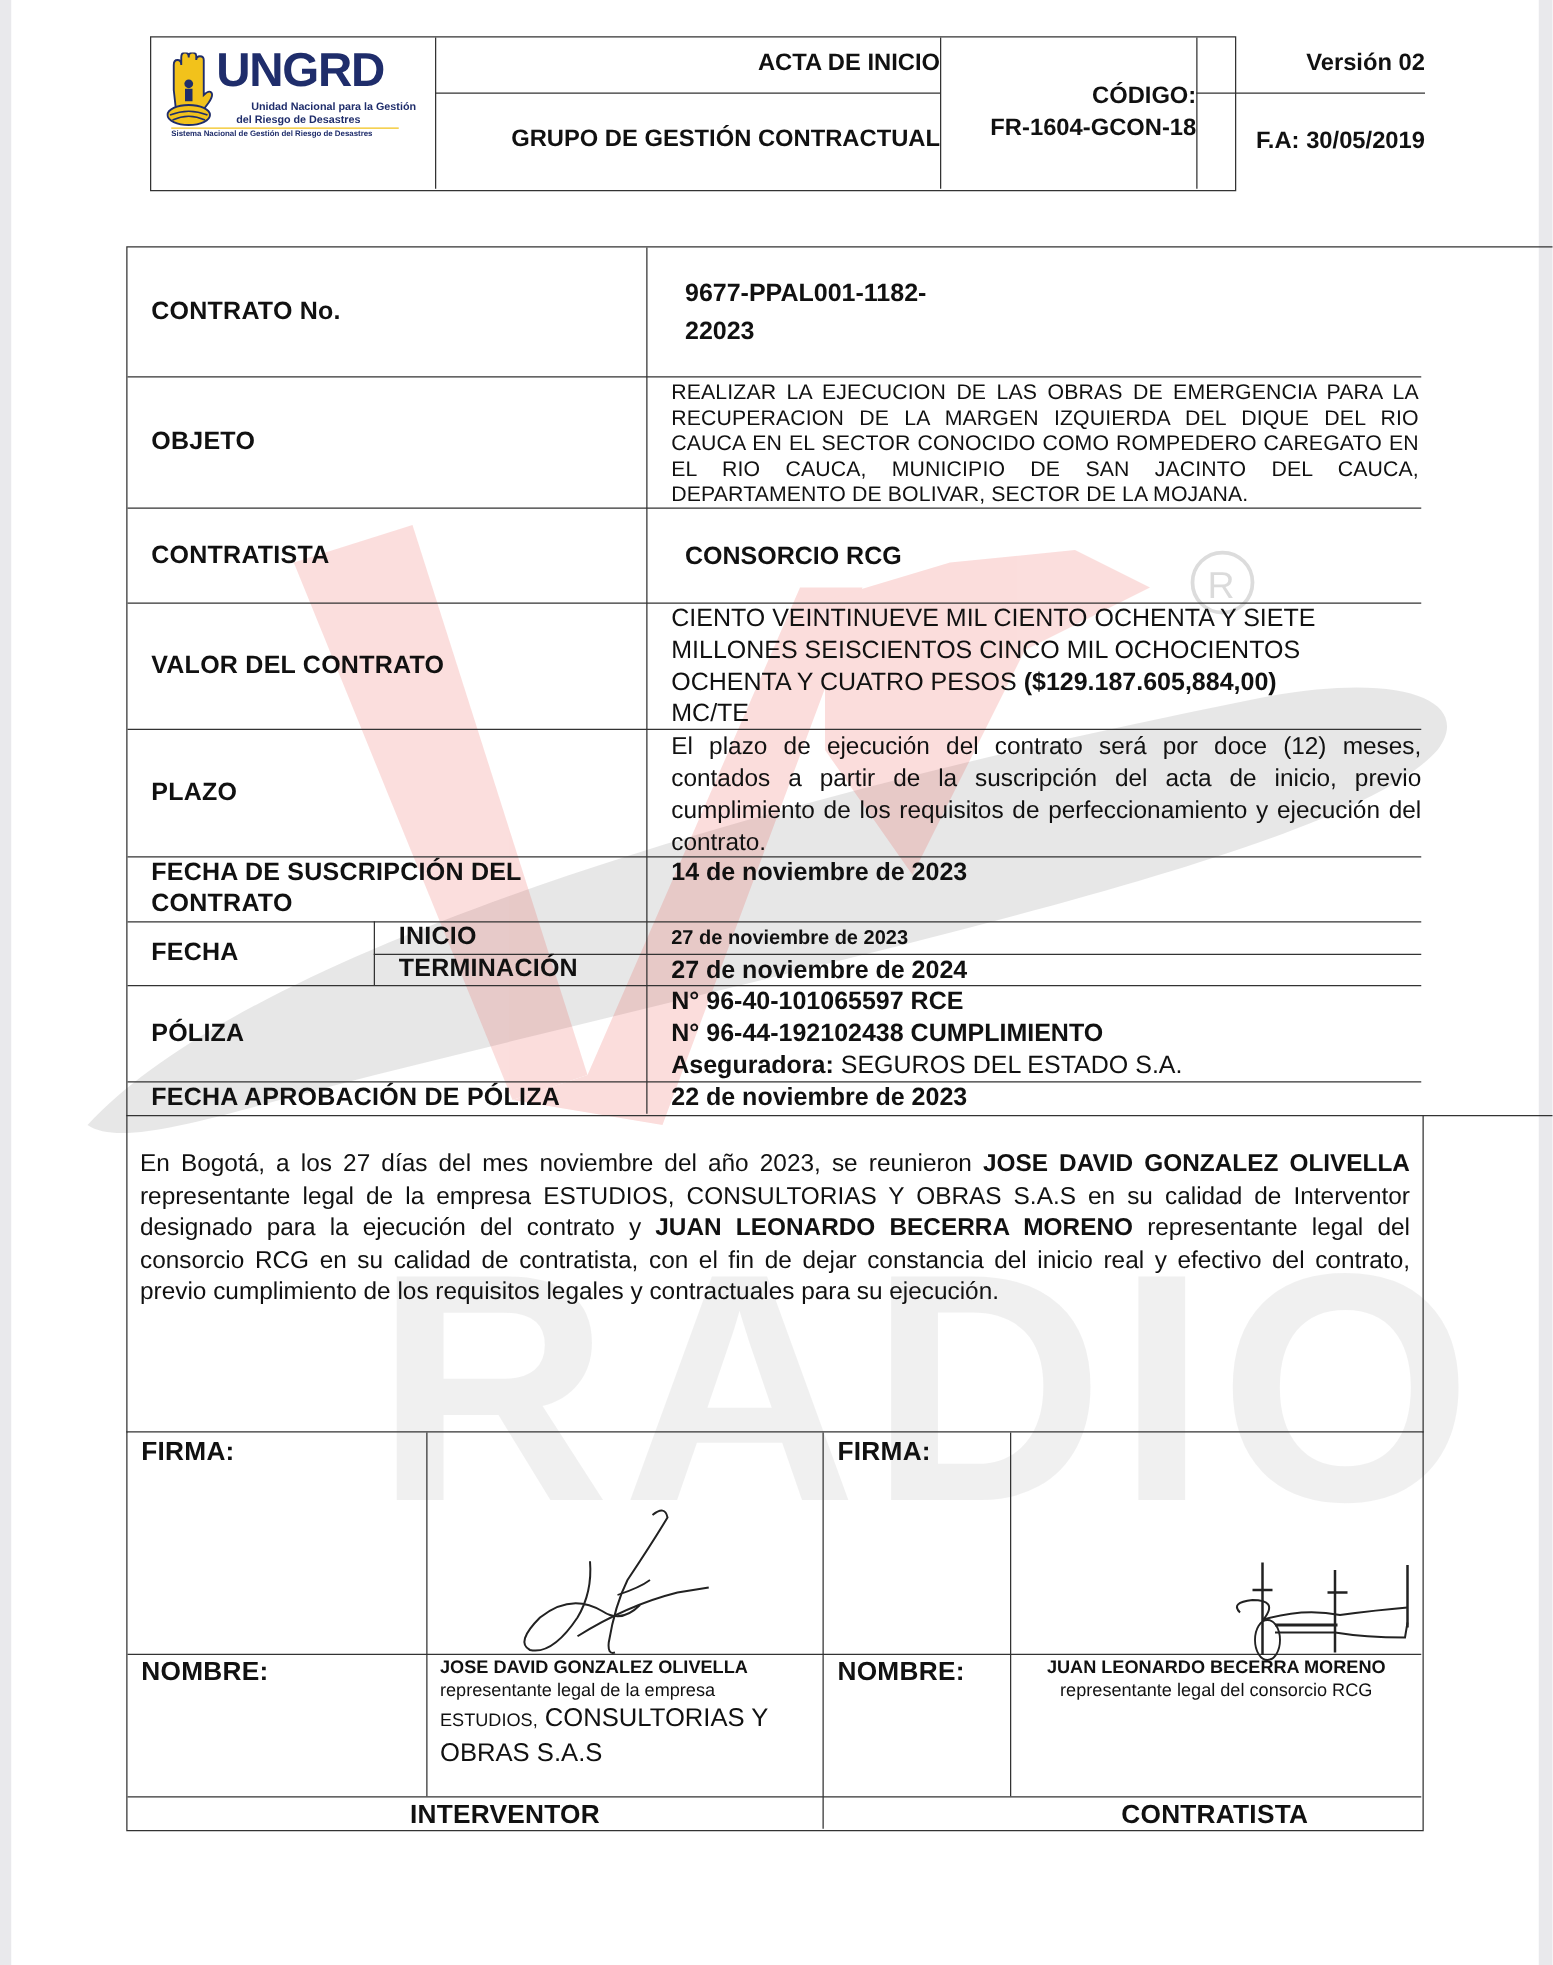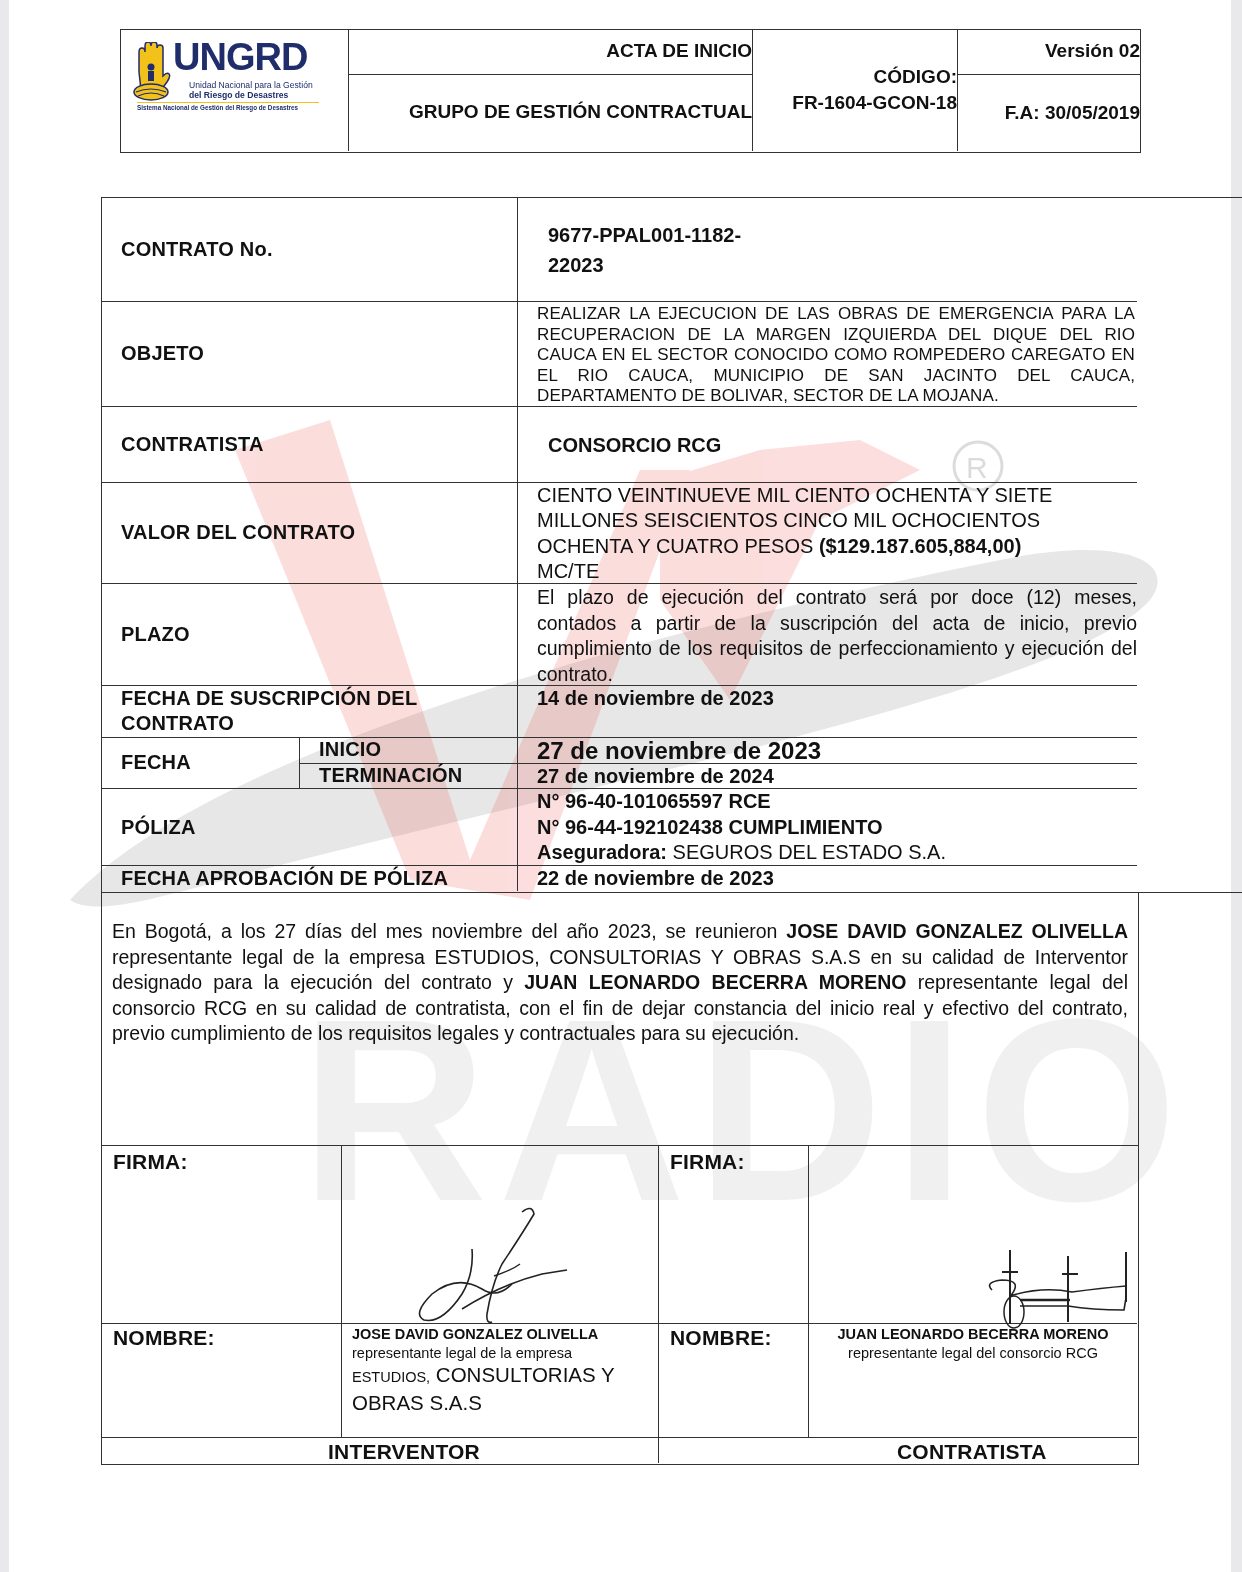--- a/index.html
+++ b/index.html
@@ -37,37 +37,37 @@
     <g opacity="0.16">
       <polygon points="235,450 330,420 470,860 410,880" fill="#e8312a"></polygon>
       <polygon points="410,880 470,860 640,470 690,470 530,900" fill="#e8312a"></polygon>
       <polygon points="660,480 760,450 860,440 920,470 820,520 730,700 660,600" fill="#e8312a"></polygon>
     </g>
     <circle cx="978" cy="466" r="24" fill="none" stroke="#8c8c8c" stroke-width="3" opacity="0.3"></circle>
     <text x="966" y="478" font-family="Liberation Sans, sans-serif" font-size="30" fill="#8c8c8c" opacity="0.3">R</text>
     <text x="300" y="1200" font-family="Liberation Sans, sans-serif" font-weight="bold" font-size="260" fill="#8c8c8c" opacity="0.12" letter-spacing="10">RADIO</text>
   </svg>
 
-  <div style="position:absolute;left:111px;top:29px;width:1021px;height:124px;border:1.5px solid #333;box-sizing:border-box;">
+  <div style="position:absolute;left:111px;top:29px;width:869px;height:124px;border:1.5px solid #333;box-sizing:border-box;">
     <div class="vline" style="left:227px;top:0;height:121px;"></div>
     <div class="vline" style="left:631px;top:0;height:121px;"></div>
     <div class="vline" style="left:836px;top:0;height:121px;"></div>
     <div class="hline" style="left:227px;top:44px;width:404px;"></div>
     <div class="hline" style="left:836px;top:44px;width:183px;"></div>
 
     <div style="position:absolute;left:12px;top:10px;width:205px;height:80px;">
       <svg width="38" height="60" viewBox="0 0 38 60" style="position:absolute;left:0;top:2px;">
         <path d="M6 30 L6 10 Q6 6 9 6 Q12 6 12 10 L12 4 Q12 0 15 0 Q18 0 18 4 L18 3 Q18 0 21 0 Q24 0 24 3 L24 6 Q24 3 27 3 Q30 3 30 6 L30 34 Q34 30 36 32 Q38 34 34 40 L28 48 L8 48 Z" fill="#f2c21b" stroke="#1f2d6b" stroke-width="1.5"></path>
         <circle cx="18" cy="25" r="3.5" fill="#1f2d6b"></circle>
         <rect x="15" y="29" width="6" height="10" fill="#1f2d6b"></rect>
         <ellipse cx="18" cy="50" rx="17" ry="8" fill="#f2c21b" stroke="#1f2d6b" stroke-width="1.5"></ellipse>
         <path d="M3 50 Q18 44 33 50 M5 54 Q18 48 31 54" stroke="#1f2d6b" stroke-width="1.2" fill="none"></path>
       </svg>
       <div style="position:absolute;left:40px;top:-4px;font-size:38px;font-weight:bold;color:#1f2d6b;letter-spacing:-1px;">UNGRD</div>
-      <div style="position:absolute;left:46px;top:40px;font-size:8.6px;font-weight:normal;color:#1f2d6b;padding-left:10px;">Unidad Nacional para la Gestión</div>
+      <div style="position:absolute;left:58px;top:40px;font-size:8.6px;font-weight:bold;color:#1f2d6b;padding-left:10px;">Unidad Nacional para la Gestión</div>
       <div style="position:absolute;left:56px;top:50px;font-size:8.6px;font-weight:bold;color:#1f2d6b;">del Riesgo de Desastres</div>
       <div style="position:absolute;left:4px;top:62px;width:182px;border-top:1px solid #f2c21b;"></div>
       <div style="position:absolute;left:4px;top:64px;font-size:6.3px;font-weight:bold;color:#1f2d6b;white-space:nowrap;">Sistema Nacional de Gestión del Riesgo de Desastres</div>
     </div>
 
     <div class="hdr-text" style="left:227px;top:10px;width:404px;">ACTA DE INICIO</div>
     <div class="hdr-text" style="left:227px;top:71px;width:404px;">GRUPO DE GESTIÓN CONTRACTUAL</div>
     <div class="hdr-text" style="left:631px;top:36px;width:205px;">CÓDIGO:</div>
     <div class="hdr-text" style="left:631px;top:62px;width:205px;">FR-1604-GCON-18</div>
     <div class="hdr-text" style="left:836px;top:10px;width:183px;">Versión 02</div>
@@ -107,21 +107,21 @@
 
     <div class="lbl" style="left:19px;top:425px;">PLAZO</div>
     <div class="val just" style="left:435px;top:387px;width:600px;font-size:19.5px;">El plazo de ejecución del contrato será por doce (12) meses, contados a partir de la suscripción del acta de inicio, previo cumplimiento de los requisitos de perfeccionamiento y ejecución del contrato.</div>
 
     <div class="lbl" style="left:19px;top:489px;">FECHA DE SUSCRIPCIÓN DEL</div>
     <div class="lbl" style="left:19px;top:514px;text-align:right;">CONTRATO</div>
     <div class="val bold" style="left:435px;top:488px;font-size:20px;">14 de noviembre de 2023</div>
 
     <div class="lbl" style="left:19px;top:553px;">FECHA</div>
     <div class="lbl" style="left:217px;top:540px;">INICIO</div>
-    <div class="val bold" style="left:435px;top:540px;font-size:24px;">27 de noviembre de 2023</div>
+    <div class="val bold" style="left:435px;top:540px;font-size:16px;">27 de noviembre de 2023</div>
     <div class="lbl" style="left:217px;top:566px;">TERMINACIÓN</div>
     <div class="val bold" style="left:435px;top:566px;font-size:20px;">27 de noviembre de 2024</div>
 
     <div class="lbl" style="left:19px;top:618px;">PÓLIZA</div>
     <div class="val bold" style="left:435px;top:591px;font-size:20px;">N° 96-40-101065597 RCE</div>
     <div class="val bold" style="left:435px;top:617px;font-size:20px;">N° 96-44-192102438 CUMPLIMIENTO</div>
     <div class="val" style="left:435px;top:642px;font-size:20px;">
       <span class="bold">Aseguradora:</span><span> SEGUROS DEL ESTADO S.A.</span>
     </div>
 

